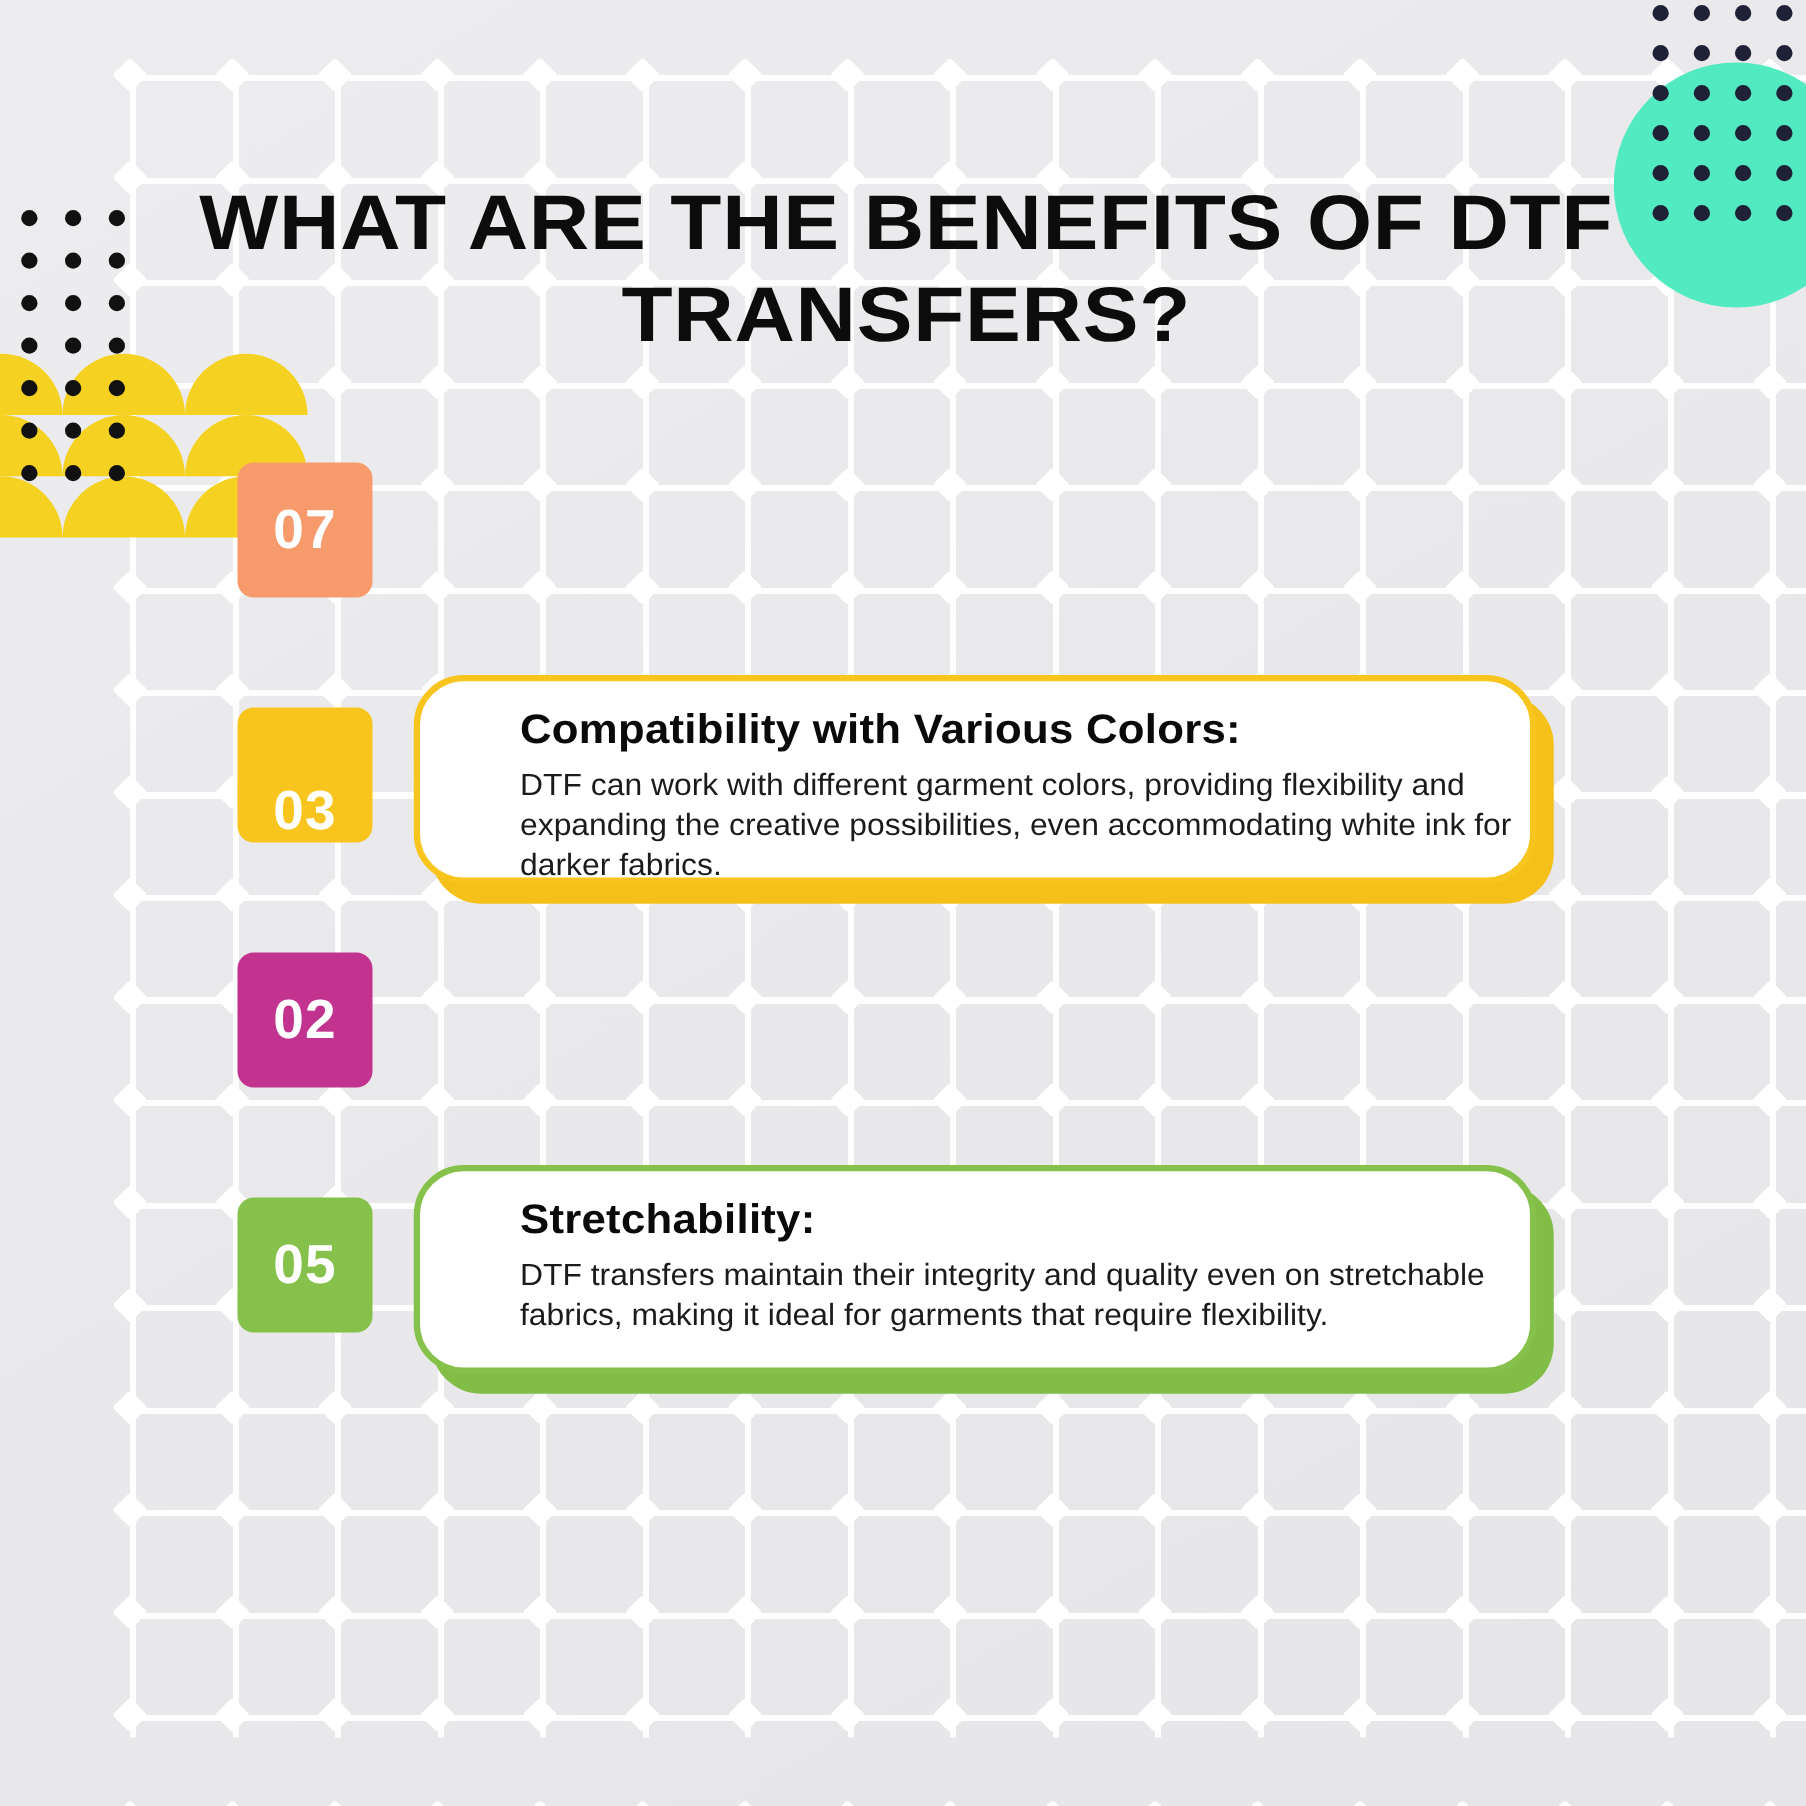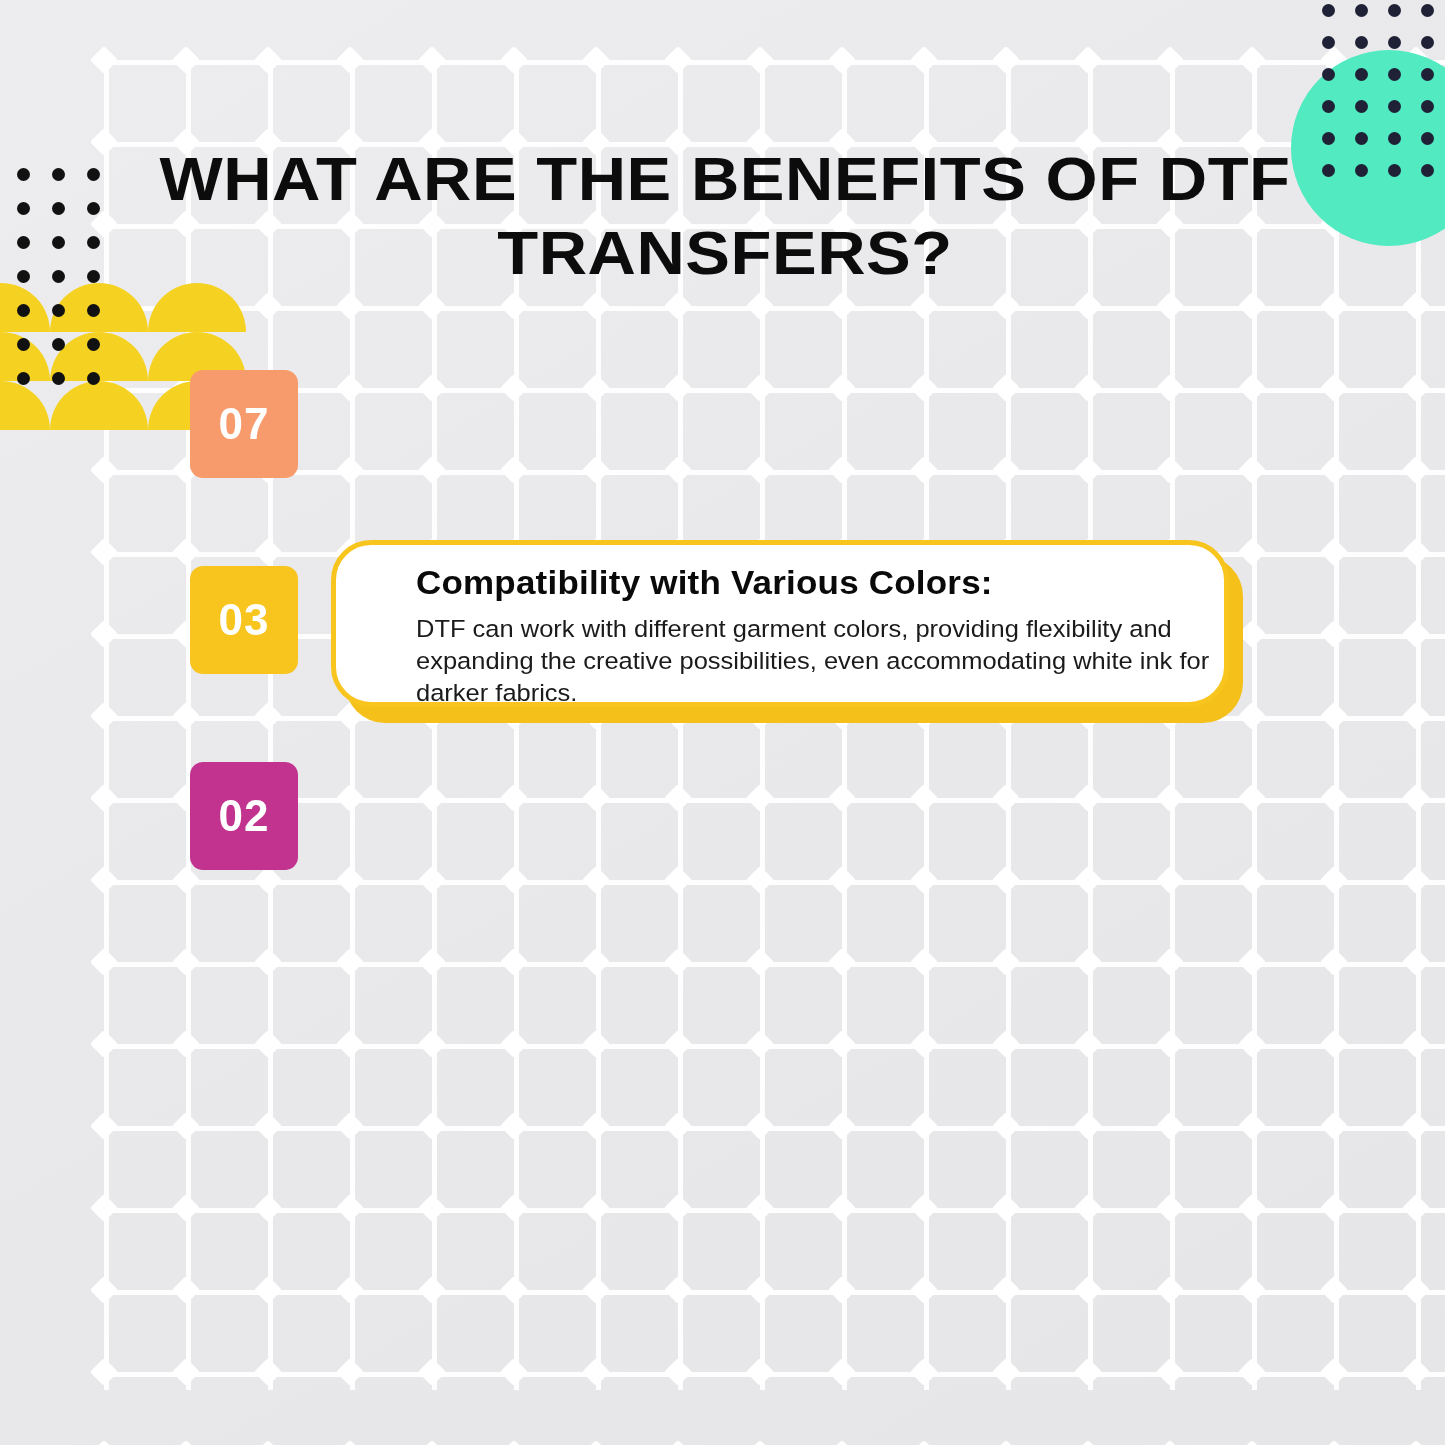--- a/index.html
+++ b/index.html
@@ -548,31 +548,43 @@
 
   <div class="title">WHAT ARE THE BENEFITS OF DTF TRANSFERS?</div>
 
   <div class="cards" id="cards">
       <div class="row">
         <div class="badge" style="background: rgb(248, 155, 108);">
           <span>07</span>
         </div>
       </div>
       <div class="row">
-        <div class="badge" style="background: rgb(248, 197, 30);">
+        <div class="badge" style="background: rgb(248, 197, 30); align-items: flex-end;">
           <span>03</span>
         </div>
         <div class="card-wrap">
           <div class="card-shadow" style="background: rgb(246, 192, 27);"></div>
           <div class="card" style="border-color: rgb(248, 197, 30);">
             <div class="heading">Compatibility with Various Colors:</div>
             <div class="body">DTF can work with different garment colors, providing flexibility and expanding the creative possibilities, even accommodating white ink for darker fabrics.</div>
           </div>
         </div>
       </div>
       <div class="row">
         <div class="badge" style="background: rgb(193, 51, 143);">
           <span>02</span>
         </div>
       </div>
+      <div class="row">
+        <div class="badge" style="background: rgb(134, 194, 75);">
+          <span>05</span>
+        </div>
+        <div class="card-wrap">
+          <div class="card-shadow" style="background: rgb(130, 190, 71);"></div>
+          <div class="card" style="border-color: rgb(134, 194, 75);">
+            <div class="heading">Stretchability:</div>
+            <div class="body">DTF transfers maintain their integrity and quality even on stretchable fabrics, making it ideal for garments that require flexibility.</div>
+          </div>
+        </div>
+      </div>
     </div>
 
 </div>
 
 </body></html>

